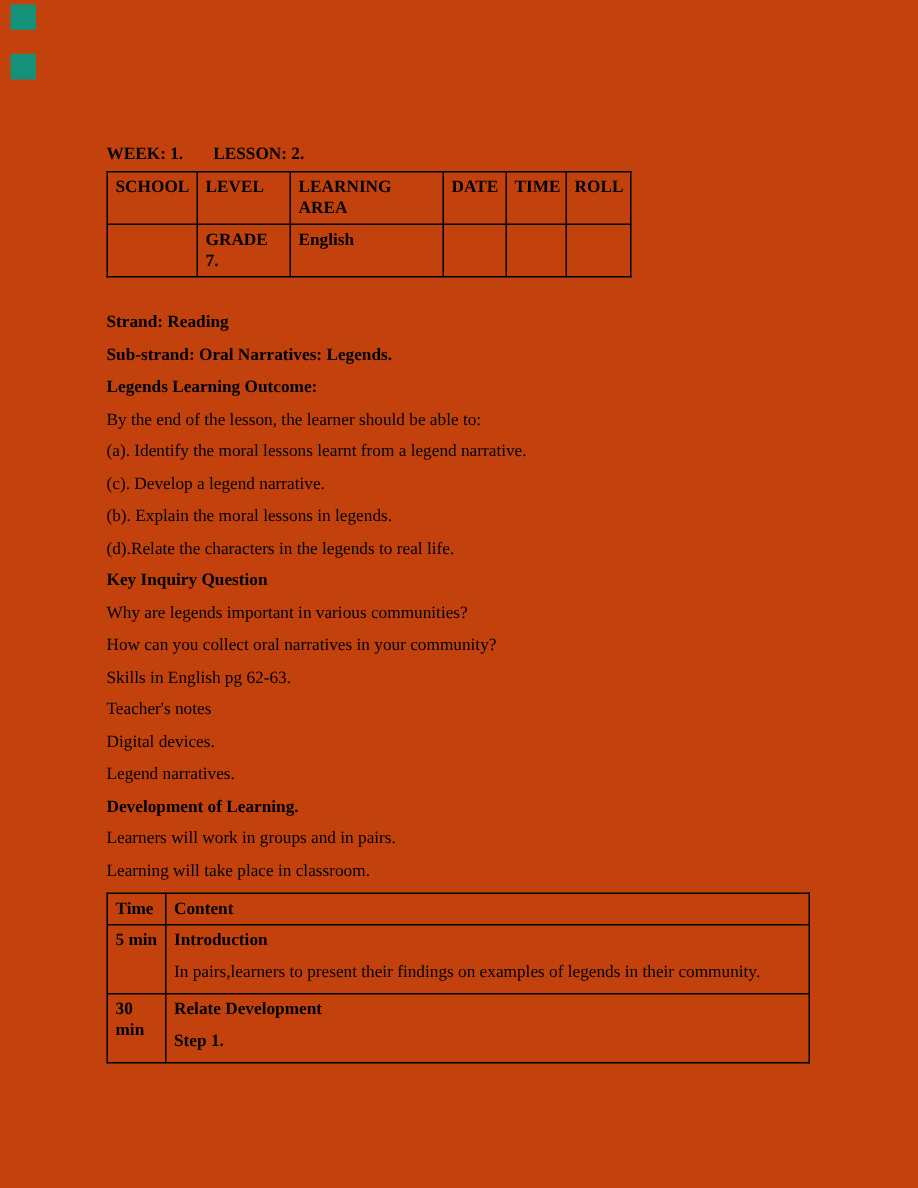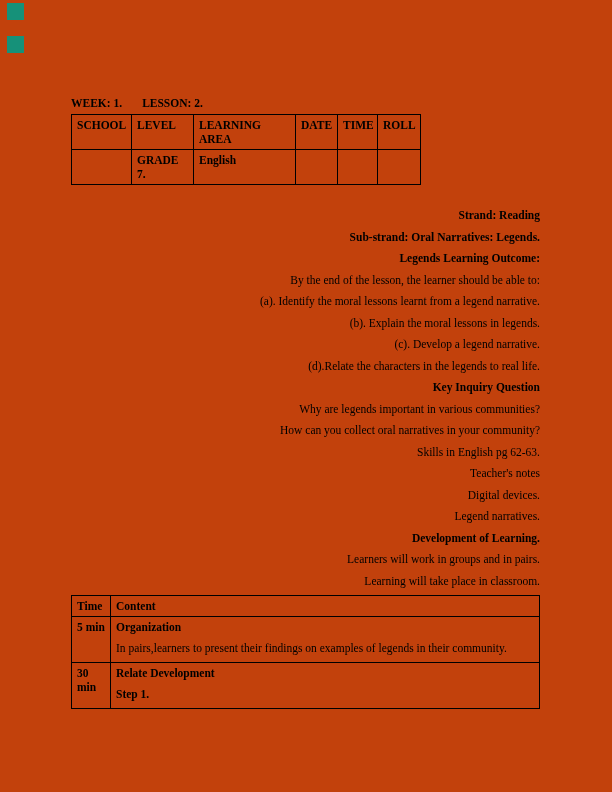--- a/index.html
+++ b/index.html
@@ -58,21 +58,20 @@
   }
   th { font-weight: bold; }
 
   .info-table { width: 349px; }
   .info-table th, .info-table td { height: 15px; }
 
   .paragraphs { margin-top: 23px; }
   .paragraphs p {
     margin: 0 0 7.5px 0;
     line-height: 14px;
-    text-align: right;
   }
 
   .lesson-table { width: 468px; margin-top: 2px; }
   .lesson-table td { padding: 3px 5px 7px 5px; }
   .cell-title { margin: 0 0 7px 0; }
   .cell-body  { margin: 0; }
 </style>
 </head>
 <body>
 
@@ -115,22 +114,22 @@
       </tr>
     </tbody>
       </table>
 
     <div class="paragraphs">
       <p class="bold">Strand: Reading</p>
       <p class="bold">Sub-strand: Oral Narratives: Legends.</p>
       <p class="bold">Legends Learning Outcome:</p>
       <p>By the end of the lesson, the learner should be able to:</p>
       <p>(a). Identify the moral lessons learnt from a legend narrative.</p>
+      <p>(c). Develop a legend narrative.</p>
       <p>(b). Explain the moral lessons in legends.</p>
-      <p>(c). Develop a legend narrative.</p>
       <p>(d).Relate the characters in the legends to real life.</p>
       <p class="bold">Key Inquiry Question</p>
       <p>Why are legends important in various communities?</p>
       <p>How can you collect oral narratives in your community?</p>
       <p>Skills in English pg 62-63.</p>
       <p>Teacher's notes</p>
       <p>Digital devices.</p>
       <p>Legend narratives.</p>
       <p class="bold">Development of Learning.</p>
       <p>Learners will work in groups and in pairs.</p>
@@ -143,21 +142,21 @@
           <col style="width:429px">
       </colgroup>
       <tbody>
           <tr>
         <th>Time</th>
         <th>Content</th>
       </tr>
       <tr>
         <td class="bold">5 min</td>
         <td>
-          <p class="bold cell-title">Organization</p>
+          <p class="bold cell-title">Introduction</p>
           <p class="cell-body">In pairs,learners to present their findings on examples of legends in their community.</p>
         </td>
       </tr>
       <tr>
         <td class="bold">30 min</td>
         <td>
           <p class="bold cell-title">Relate Development</p>
           <p class="bold cell-body">Step 1.</p>
         </td>
       </tr>

